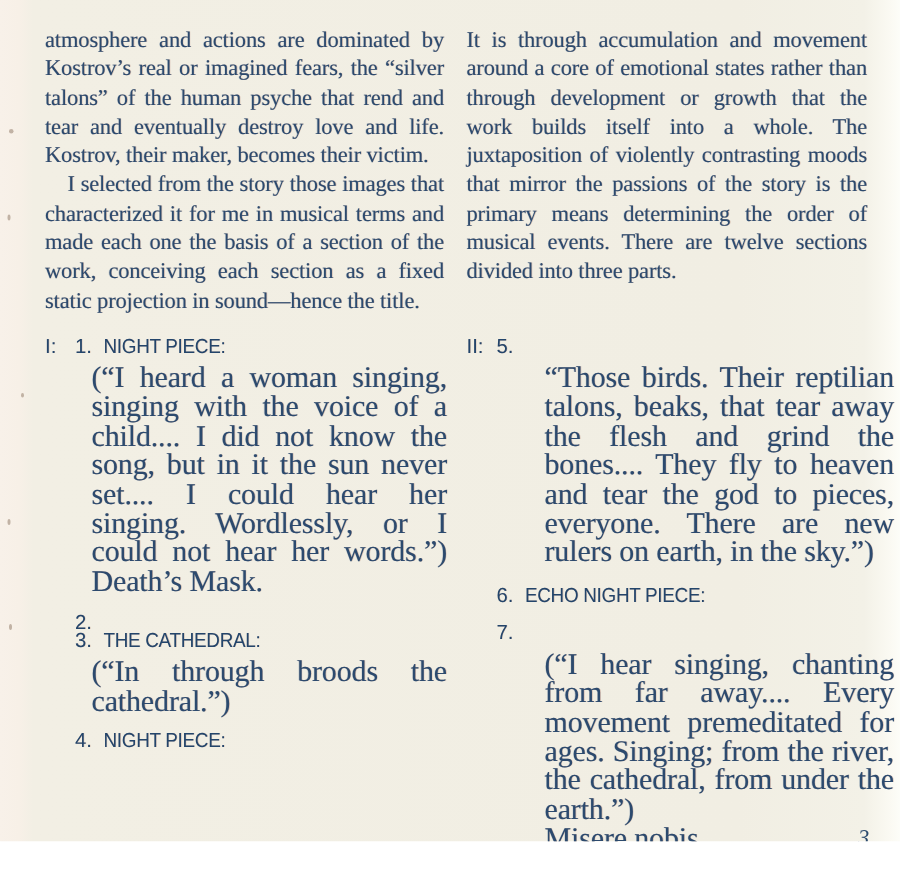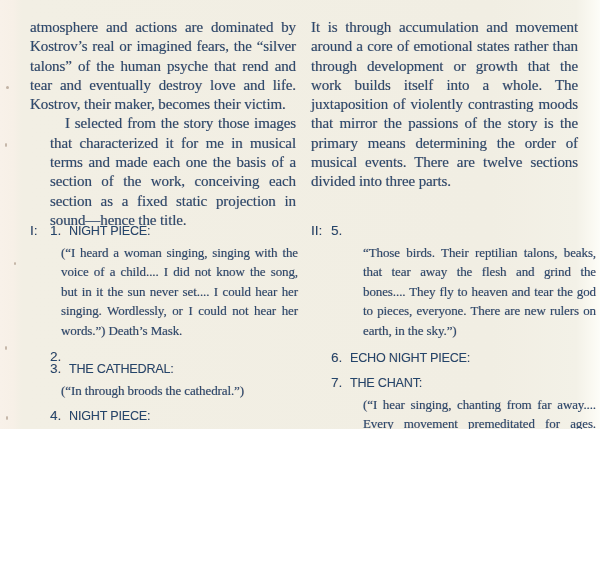--- a/index.html
+++ b/index.html
@@ -1,52 +1,52 @@
 <!DOCTYPE html>
 <html><head>
 <meta charset="utf-8">
 <style>
   html,body{margin:0;padding:0;}
   .page{
     position:relative;
-    width:600px;height:429px;
+    width:600px;height:561px;
     overflow:hidden;
     background:linear-gradient(90deg,
       #f8f1e9 0px,#f7f0e7 13px,
       #f2efe4 22px,#f1eee3 82%,
       #f3f1e7 96%,#fbfaf3 99%,#fdfdf8 100%);
     font-family:"Liberation Serif", serif;
     text-decoration:underline;
   }
   .col{position:absolute;top:18px;}
   .col-left{left:30px;width:266px;}
   .col-right{left:311px;width:267px;}
   .intro{height:204px;}
   .para{
     margin:0;
     font-size:15px;line-height:19.3px;
     letter-spacing:-0.1px;
     color:#2c4a6e;
     text-align:justify;
     text-shadow:0.4px 0 0 rgba(140,60,40,0.28), -0.4px 0 0 rgba(30,80,130,0.22);
   }
-  .para.indent{text-indent:15px;margin-left:20px;}
+  .para.indent{text-indent:15px;}
   .item{margin-top:8px;}
   .item-head{display:grid;grid-template-columns:20px 19px 1fr;align-items:baseline;}
   .sans{
     font-family:"Liberation Sans", sans-serif;
     font-size:13.5px;line-height:18px;
     color:#23456b;
     text-shadow:0.4px 0 0 rgba(140,60,40,0.25);
   }
   .cond{display:inline-block;transform:scaleX(0.93);transform-origin:0 50%;letter-spacing:-0.2px;white-space:nowrap;}
   .quote{
     margin:3px 0 0 31px;
     width:237px;
-    font-size:13px;line-height:19.4px;
+    font-size:20px;line-height:19.4px;
     letter-spacing:-0.1px;
     color:#2c4a6e;
     text-align:justify;
     text-shadow:0.4px 0 0 rgba(140,60,40,0.28), -0.4px 0 0 rgba(30,80,130,0.22);
   }
   .col-right .quote{margin-left:52px;width:233px;}
   .pre{white-space:pre-line;}
   .mt-none{margin-top:0;}
   .mt-tight{margin-top:-6px;}
   .mt-mid{margin-top:7px;}
@@ -134,21 +134,20 @@
           <span class="sans"></span>
           <span class="sans">6.</span>
           <span class="sans"><span class="cond">ECHO NIGHT PIECE:</span></span>
         </div>
       </div>
 
       <div class="item mt-mid">
         <div class="item-head">
           <span class="sans"></span>
           <span class="sans">7.</span>
-          <span class="sans"><span class="cond">THE CHANT:</span></span>
         </div>
         <div class="quote pre">(“I hear singing, chanting from far away.... Every movement premeditated for ages. Singing; from the river, the cathedral, from under the earth.”)
 Misere nobis.
 “Boat, drifts, river, on and on, fire glow silent, on and on, silent flows.”</div>
       </div>
 
     </div>
   </div>
 
   <div class="page-number">3</div>

